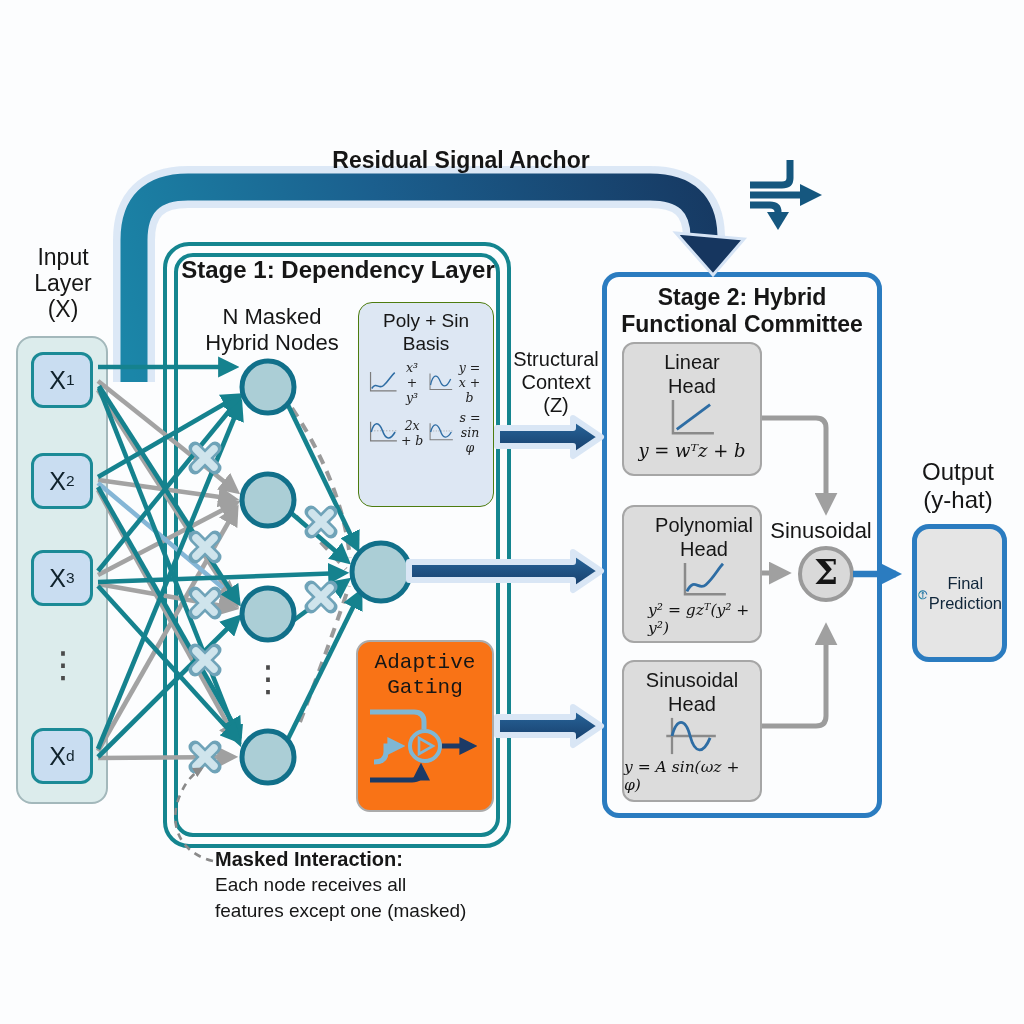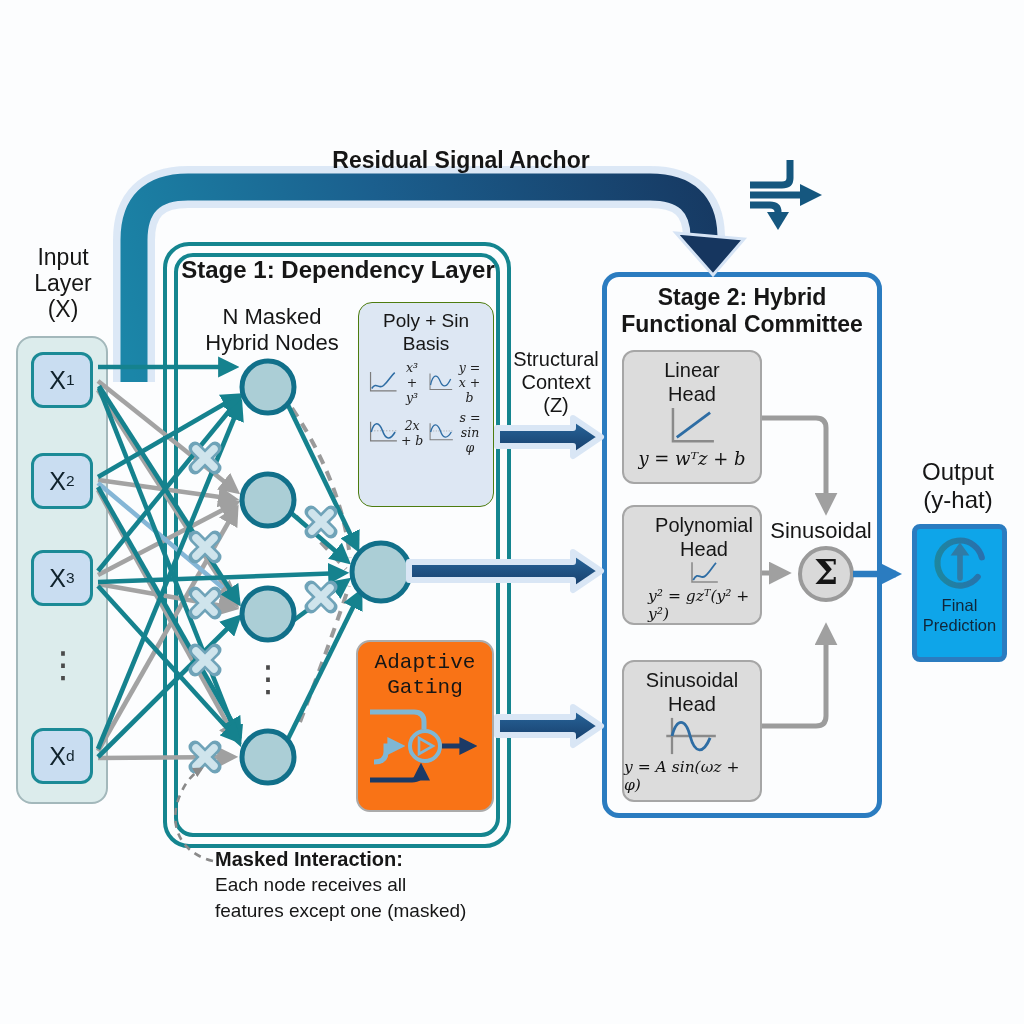--- a/index.html
+++ b/index.html
@@ -90,33 +90,33 @@
       <path d="M10 58 Q22 58 22 48 L22 42 L36 42" stroke="#7fb7d4" stroke-width="5" fill="none" marker-end="url(#mLB)"></path>
       <circle cx="61" cy="42" r="15" stroke="#7fb7d4" stroke-width="4" fill="none"></circle>
       <path d="M55 34 L55 50 L69 42 Z" stroke="#7fb7d4" stroke-width="2.6" fill="none"></path>
       <path d="M6 76 H48 Q57 76 57 68 L57 64" stroke="#1c3a66" stroke-width="5" fill="none" marker-end="url(#mNV)"></path>
       <path d="M78 42 H108" stroke="#1c3a66" stroke-width="5" fill="none" marker-end="url(#mNV)"></path>
     </svg>
   </div>
 
   <div class="box" style="left:602px;top:272px;width:280px;height:546px;border:5px solid #2b7cc0;border-radius:17px;"></div>
 
-  <div class="head-box" style="top:350px;height:134px;">
+  <div class="head-box" style="top:342px;height:134px;">
     <div class="head-title">
       <div>Linear</div>
       <div>Head</div>
     </div>
     <svg width="52" height="40" viewBox="0 0 54 42">
       <path d="M7 2 V37 H50" stroke="#8a8a8a" stroke-width="2.6" fill="none"></path>
       <path d="M11 33 L46 7" stroke="#2e6da4" stroke-width="3" fill="none"></path>
     </svg>
     <div class="head-formula" style="font-size:18px;">y = wᵀz + b</div>
   </div>
 
-  <div class="head-box" style="top:505px;height:120px;padding-left:24px;">
+  <div class="head-box" style="top:505px;height:138px;padding-left:24px;">
     <div class="head-title">
       <div>Polynomial</div>
       <div>Head</div>
     </div>
     <svg width="52" height="38" viewBox="0 0 54 40">
       <path d="M7 2 V35 H50" stroke="#8a8a8a" stroke-width="2.6" fill="none"></path>
       <path d="M9 32 C17 16 21 32 29 25 C37 18 42 8 47 3" stroke="#2e6da4" stroke-width="3" fill="none"></path>
     </svg>
     <div class="head-formula" style="font-size:15.5px;">y² = gzᵀ(y² + y²)</div>
   </div>
@@ -127,21 +127,21 @@
       <div>Head</div>
     </div>
     <svg width="56" height="40" viewBox="0 0 58 42">
       <path d="M8 2 V40" stroke="#8a8a8a" stroke-width="2.4" fill="none"></path>
       <path d="M2 21 H54" stroke="#8a8a8a" stroke-width="2.4" fill="none"></path>
       <path d="M8 21 C13 2 22 2 27 21 C32 40 41 40 48 23" stroke="#2e6da4" stroke-width="3" fill="none"></path>
     </svg>
     <div class="head-formula" style="font-size:15.5px;">y = A sin(ωz + φ)</div>
   </div>
 
-  <div class="box" style="left:912px;top:524px;width:95px;height:138px;background:#0ea5e9;border:5px solid #2b7cc0;border-radius:8px;display:flex;flex-direction:column;align-items:center;">
+  <div class="box" style="left:912px;top:524px;width:95px;height:138px;background:#e5e5e5;border:5px solid #2b7cc0;border-radius:17px;display:flex;flex-direction:row;align-items:center;">
     <svg width="66" height="62" viewBox="0 0 70 66" style="margin-top:4px;">
       <defs>
         <linearGradient id="gradOut" x1="0" y1="1" x2="1" y2="0">
           <stop offset="0" stop-color="#1c8a9c"></stop>
             <stop offset="1" stop-color="#2b6cb0"></stop>
         </linearGradient>
       </defs>
       <circle cx="35" cy="32" r="24" stroke="url(#gradOut)" stroke-width="6.5" fill="none" stroke-dasharray="128 23" stroke-linecap="round" transform="rotate(38 35 32)"></circle>
       <path d="M35 48 V22" stroke="#2f7ba6" stroke-width="6" fill="none" stroke-linecap="round"></path>
       <path d="M35 10 L25 24 H45 Z" fill="#2f7ba6"></path>

